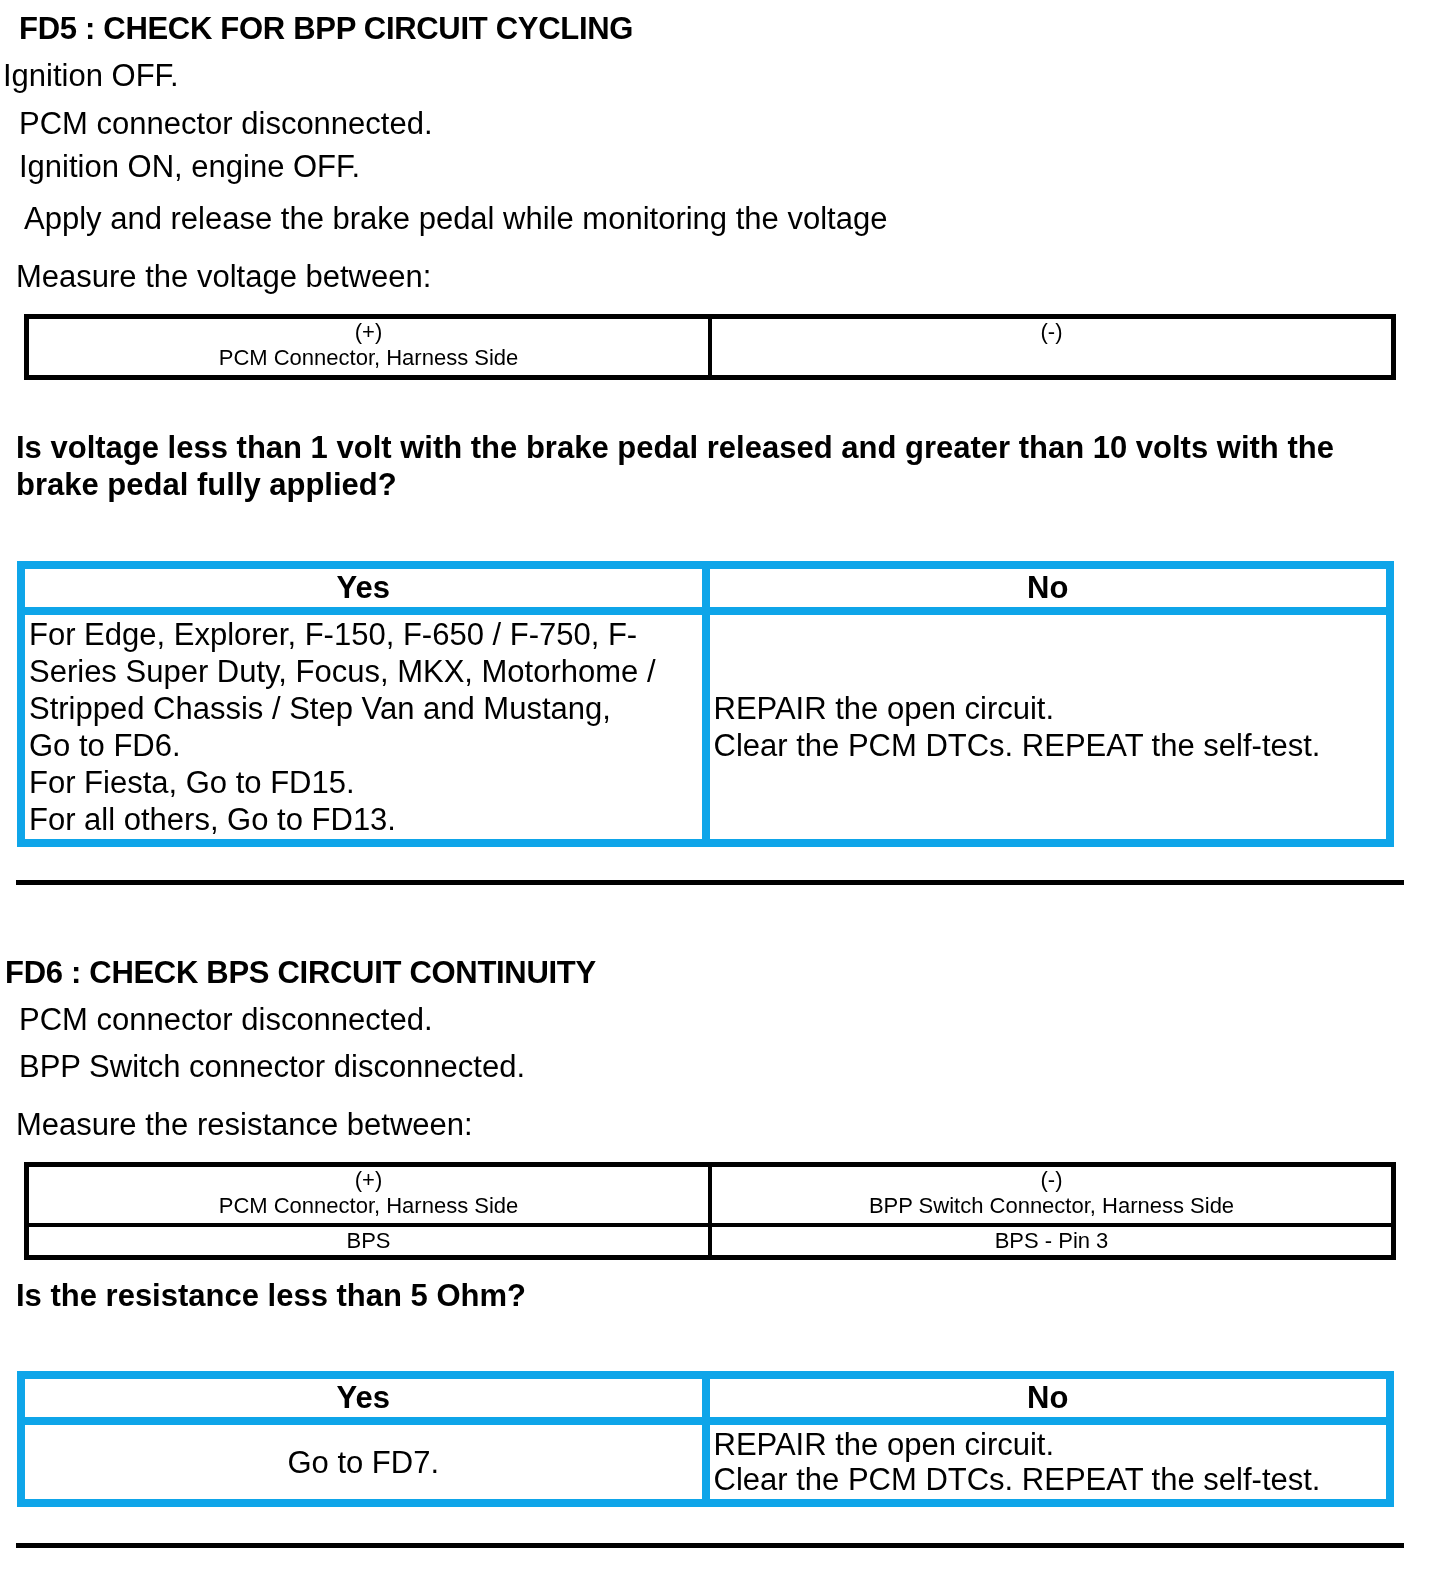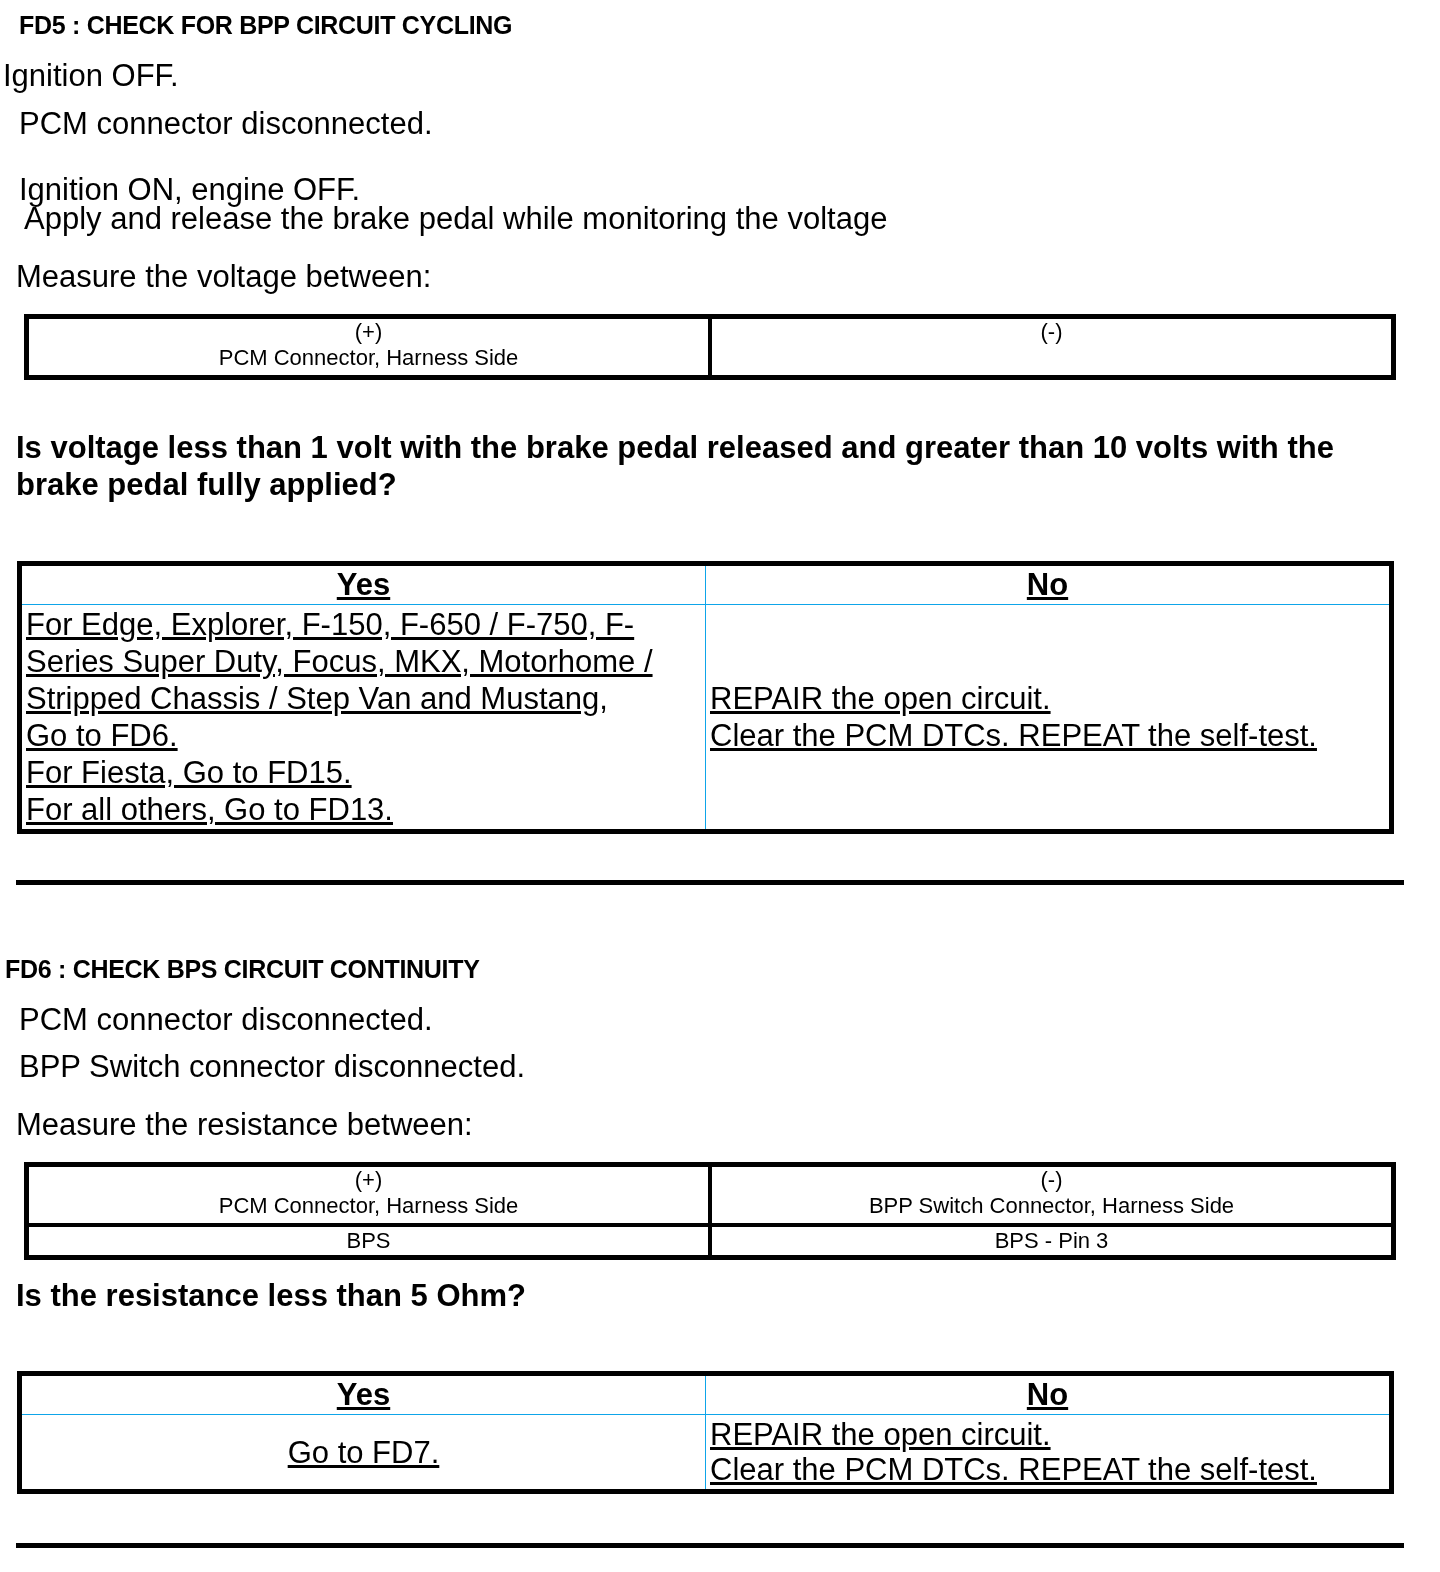--- a/index.html
+++ b/index.html
@@ -11,21 +11,21 @@
       width: 1440px;
       height: 1572px;
       position: relative;
       font-family: "Liberation Sans", sans-serif;
       color: #000000;
       overflow: hidden;
     }
     .abs { position: absolute; }
     .section-title {
       font-weight: bold;
-      font-size: 25px;
+      font-size: 31px;
       letter-spacing: -0.3px;
       white-space: nowrap;
     }
     .step {
       font-size: 31px;
       white-space: nowrap;
     }
     .question {
       font-weight: bold;
       font-size: 31px;
@@ -49,23 +49,22 @@
     .mtable .hdr td { height: 56px; }
     .mtable .val td { height: 26px; line-height: 28px; }
     
     .yntable {
       border-collapse: collapse;
       border: 5px solid #000;
       table-layout: fixed;
       font-size: 31px;
     }
     .yntable td {
-      border: 1px solid #0ea5e9;
+      border: 8px solid #0ea5e9;
       padding: 0 0 0 4px;
-      text-decoration: underline;
     }
     .yntable .yn-hdr td {
       font-weight: bold;
       text-align: center;
       height: 38px;
       line-height: 38px;
       padding: 0;
     }
     .yntable .yn-body td {
       line-height: 37px;
@@ -81,21 +80,21 @@
       background: #000;
     }
   </style>
 </head>
 <body>
 
 <div class="abs section-title" style="left:19px; top:11px;">FD5 : CHECK FOR BPP CIRCUIT CYCLING</div>
 
 <div class="abs step" style="left:3px; top:58px;">Ignition OFF.</div>
 <div class="abs step" style="left:19px; top:106px;">PCM connector disconnected.</div>
-<div class="abs step" style="left:19px; top:172px;">Ignition ON, engine OFF.</div>
+<div class="abs step" style="left:19px; top:149px;">Ignition ON, engine OFF.</div>
 <div class="abs step" style="left:24px; top:201px;">Apply and release the brake pedal while monitoring the voltage</div>
 
 <div class="abs step" style="left:16px; top:259px;">Measure the voltage between:</div>
 
 <table class="abs mtable" style="left:24px; top:314px; width:1372px;">
   <colgroup>
       <col style="width:50%">
       <col style="width:50%">
     </colgroup>
   <tbody>

